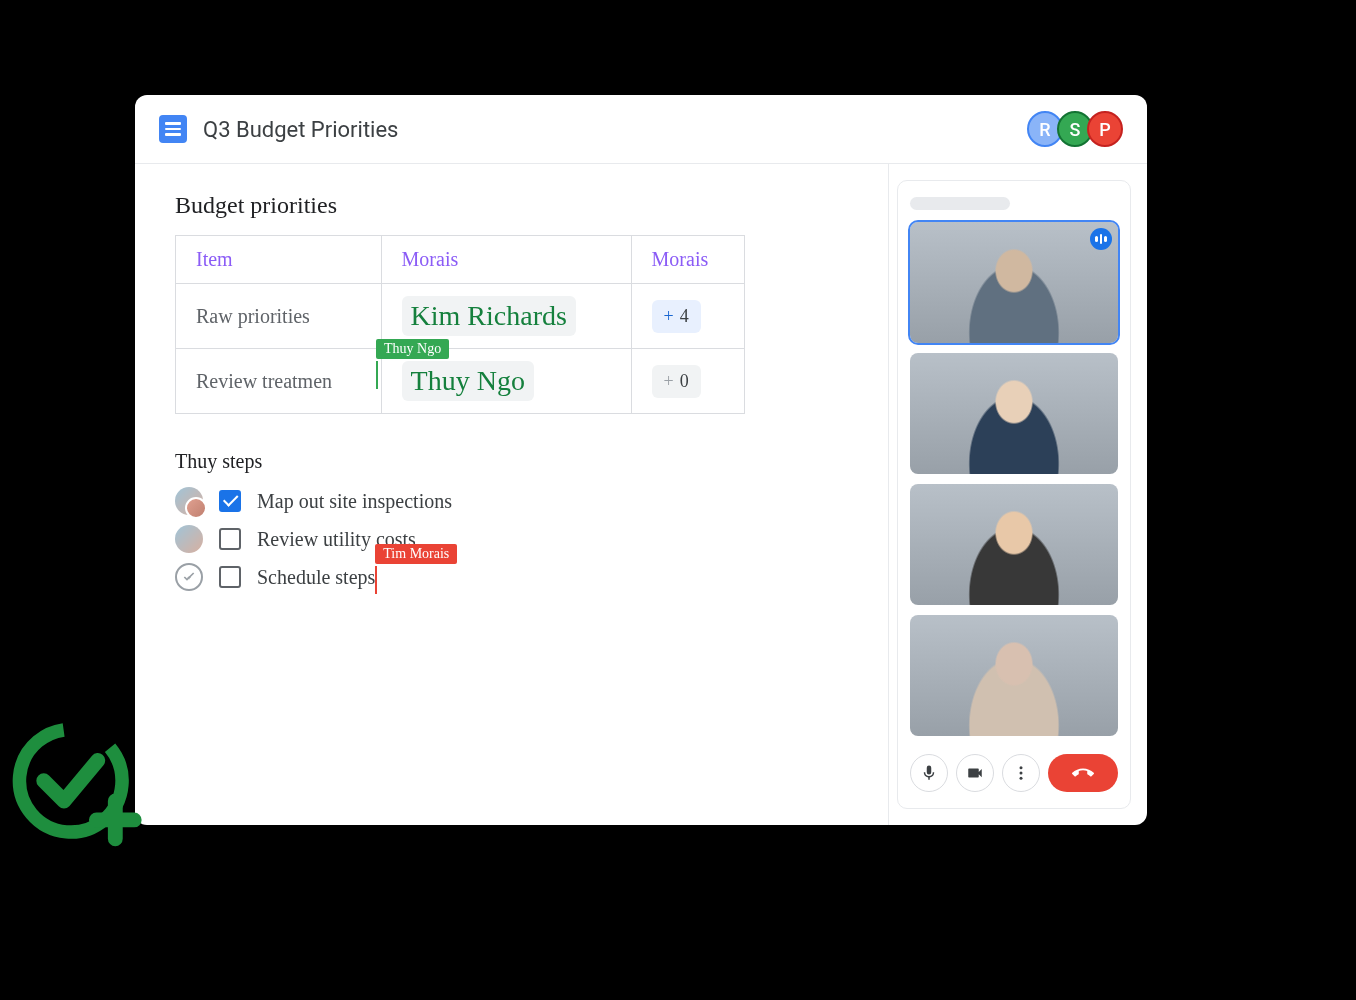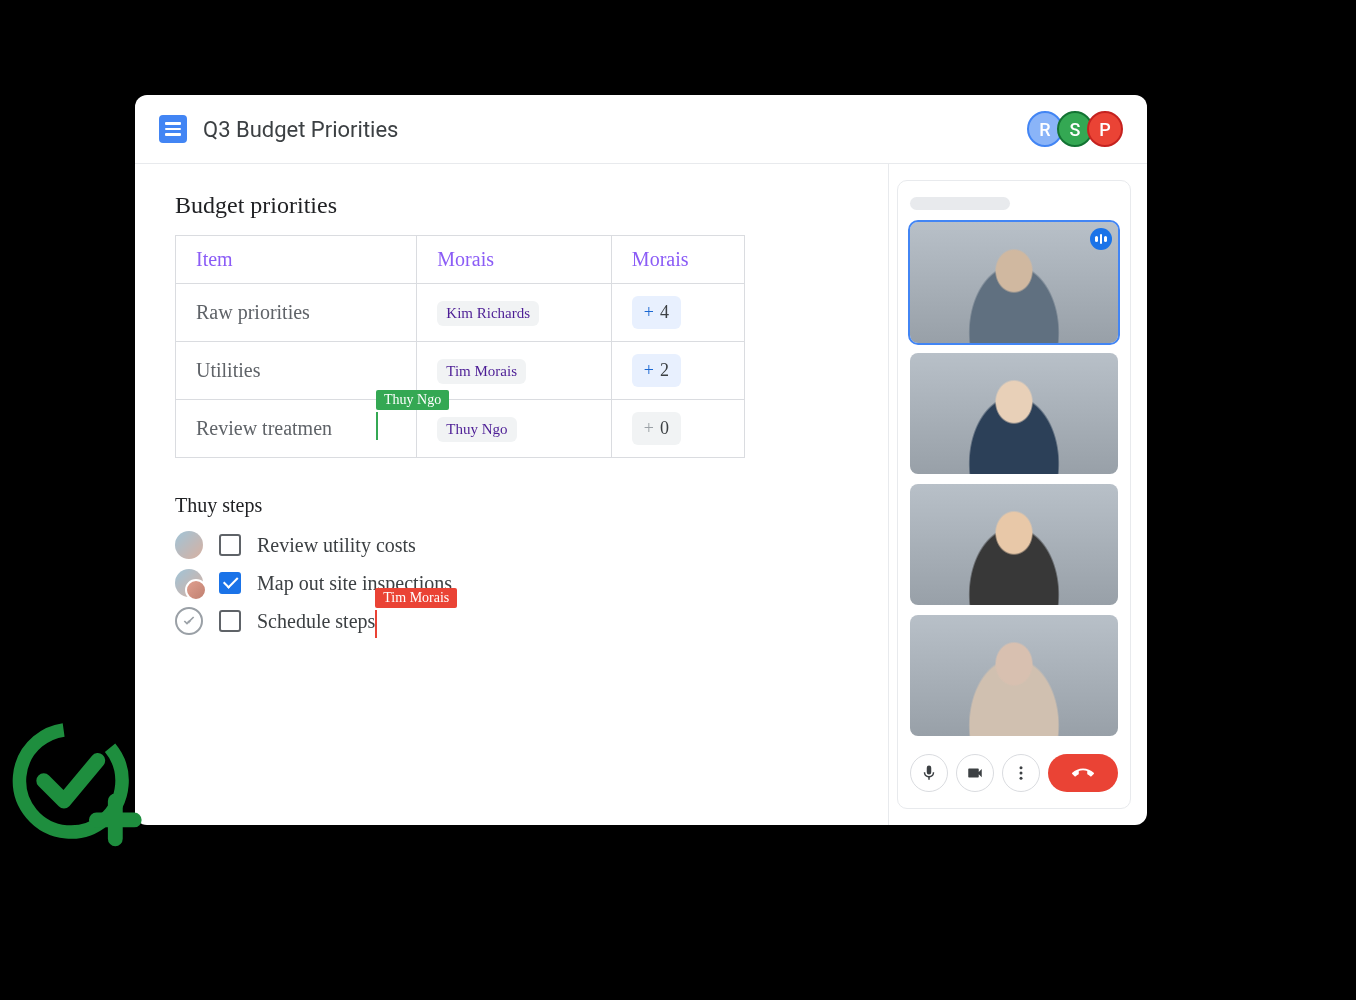--- a/index.html
+++ b/index.html
@@ -76,22 +76,22 @@
       position: relative;
     }
     table.budget th { font-weight: 400; color: #8b5cf6; }
     table.budget td.item { color: #5f6368; }
 
     .chip {
       display: inline-block;
       background: #f1f3f4;
       border-radius: 6px;
       padding: 4px 9px;
-      font-size: 15px;
-      color: #4c1d95;
+      font-size: 28px;
+      color: #15803d;
     }
     .vote-chip {
       display: inline-flex; align-items: center; gap: 6px;
       background: #e8f0fe;
       border-radius: 6px;
       padding: 6px 12px;
       font-size: 18px;
       color: #3c4043;
     }
     .vote-chip .plus { color: #1967d2; font-weight: 500; }
@@ -261,53 +261,45 @@
         </tr>
         <tr>
           <td class="item">Raw priorities</td>
           <td><span class="chip">Kim Richards</span></td>
           <td><span class="vote-chip">
                   <span class="plus">+</span>
                   <span>4</span>
                 </span></td>
         </tr>
         <tr>
-          <td class="item">Utilities</td>
-          <td><span class="chip">Tim Morais</span></td>
-          <td><span class="vote-chip">
-                  <span class="plus">+</span>
-                  <span>2</span>
-                </span></td>
-        </tr>
-        <tr>
           <td class="item" style="position:relative;">
             <span style="position:relative;">Review treatmen</span>
             <span class="cursor-line green" style="left:200px; top:12px;"></span>
             <span class="cursor-tag green" style="left:200px; top:-10px;">Thuy Ngo</span>
           </td>
           <td><span class="chip">Thuy Ngo</span></td>
           <td><span class="vote-chip zero">
                   <span class="plus">+</span>
                   <span>0</span>
                 </span></td>
         </tr>
       </tbody>
         </table>
 
       <h3 class="next-title">Thuy steps</h3>
 
       <div class="task-row">
+        <div class="assignee multi"></div>
+        <div class="checkbox checked"></div>
+        <span class="task-text">Map out site inspections</span>
+      </div>
+      <div class="task-row">
         <div class="assignee"></div>
         <div class="checkbox"></div>
         <span class="task-text">Review utility costs</span>
-      </div>
-      <div class="task-row">
-        <div class="assignee multi"></div>
-        <div class="checkbox checked"></div>
-        <span class="task-text">Map out site inspections</span>
       </div>
       <div class="task-row">
         <div class="assignee-add">
           <svg viewBox="0 0 24 24">
               <path fill="none" stroke="#9aa0a6" stroke-width="2.5" d="M5 12l4 4L19 6"></path>
               <path fill="#9aa0a6" d="M18 14h3v2h-3v3h-2v-3h-3v-2h3v-3h2z" transform="translate(2,4) scale(0.6)"></path>
             </svg>
         </div>
         <div class="checkbox"></div>
         <span class="task-text" style="position:relative;">

